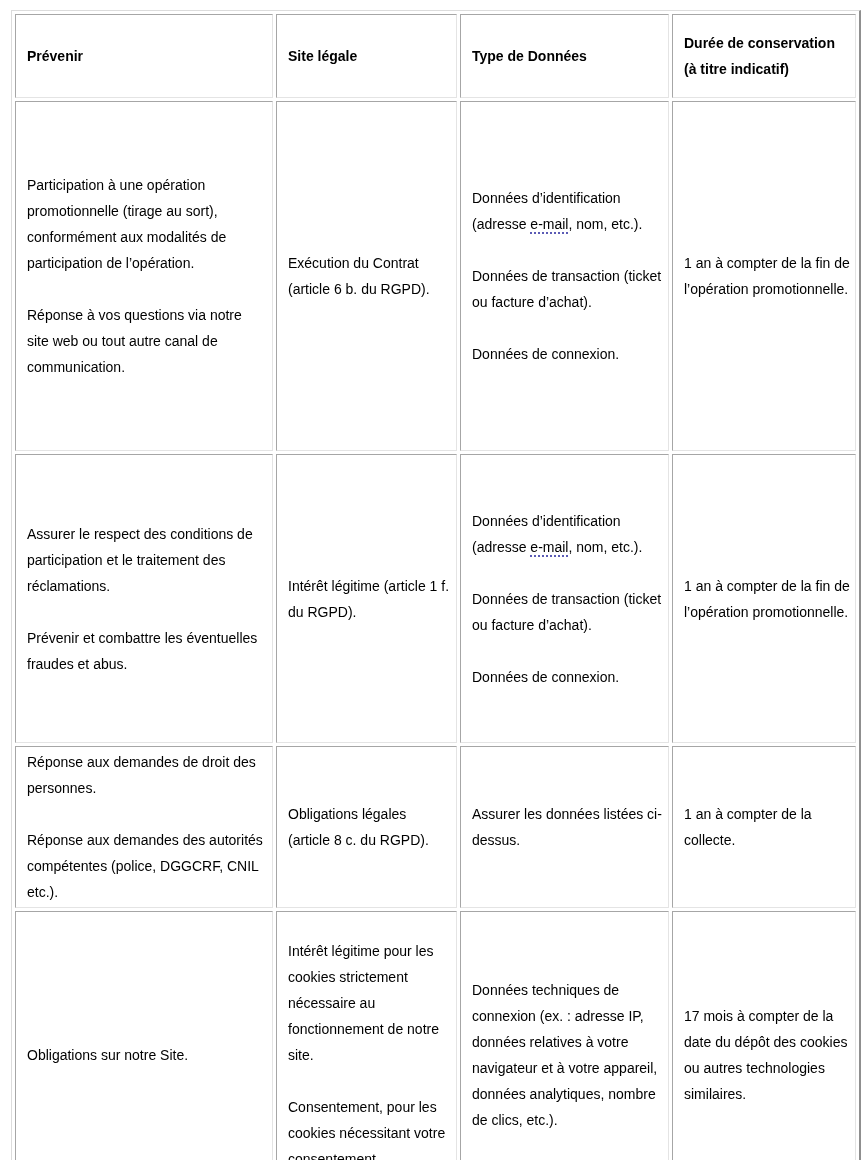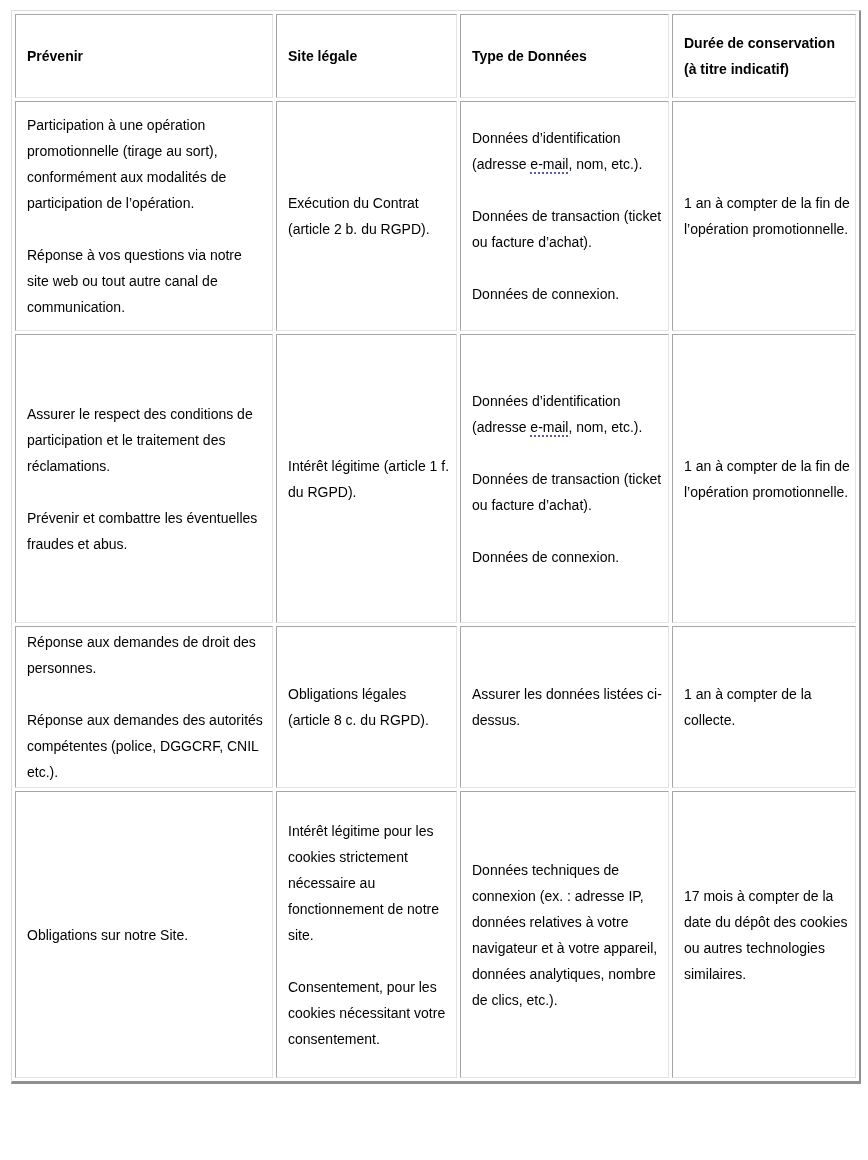--- a/index.html
+++ b/index.html
@@ -39,21 +39,21 @@
     line-height: 26px;
     white-space: pre-line;
     overflow: hidden;
     text-align: left;
     font-weight: normal;
   }
   th {
     font-weight: bold;
   }
   tr.hdr  { height: 84px; }
-  tr.r0   { height: 230px; }
+  tr.r0   { height: 350px; }
   tr.r1   { height: 289px; }
   tr.r2   { height: 137px; margin-top: 22px; }
   tr.r3   { height: 287px; }
   .squiggle {
     border-bottom: 2px dotted #5b5bb5;
   }
 </style>
 </head>
 <body>
 
@@ -71,21 +71,21 @@
         <th>Site légale</th>
         <th>Type de Données</th>
         <th>Durée de conservation (à titre indicatif)</th>
       </tr>
     </thead>
     <tbody>
       <tr class="r0">
         <td>Participation à une opération promotionnelle (tirage au sort), conformément aux modalités de participation de l’opération.
 
 Réponse à vos questions via notre site web ou tout autre canal de communication.</td>
-        <td>Exécution du Contrat (article 2 b. du RGPD).</td>
+        <td>Exécution du Contrat (article 6 b. du RGPD).</td>
         <td>Données d’identification (adresse <span class="squiggle">e-mail</span>, nom, etc.).
 
 Données de transaction (ticket ou facture d’achat).
 
 Données de connexion.</td>
         <td>1 an à compter de la fin de l’opération promotionnelle.</td>
       </tr>
       <tr class="r1">
         <td>Assurer le respect des conditions de participation et le traitement des réclamations.
 

